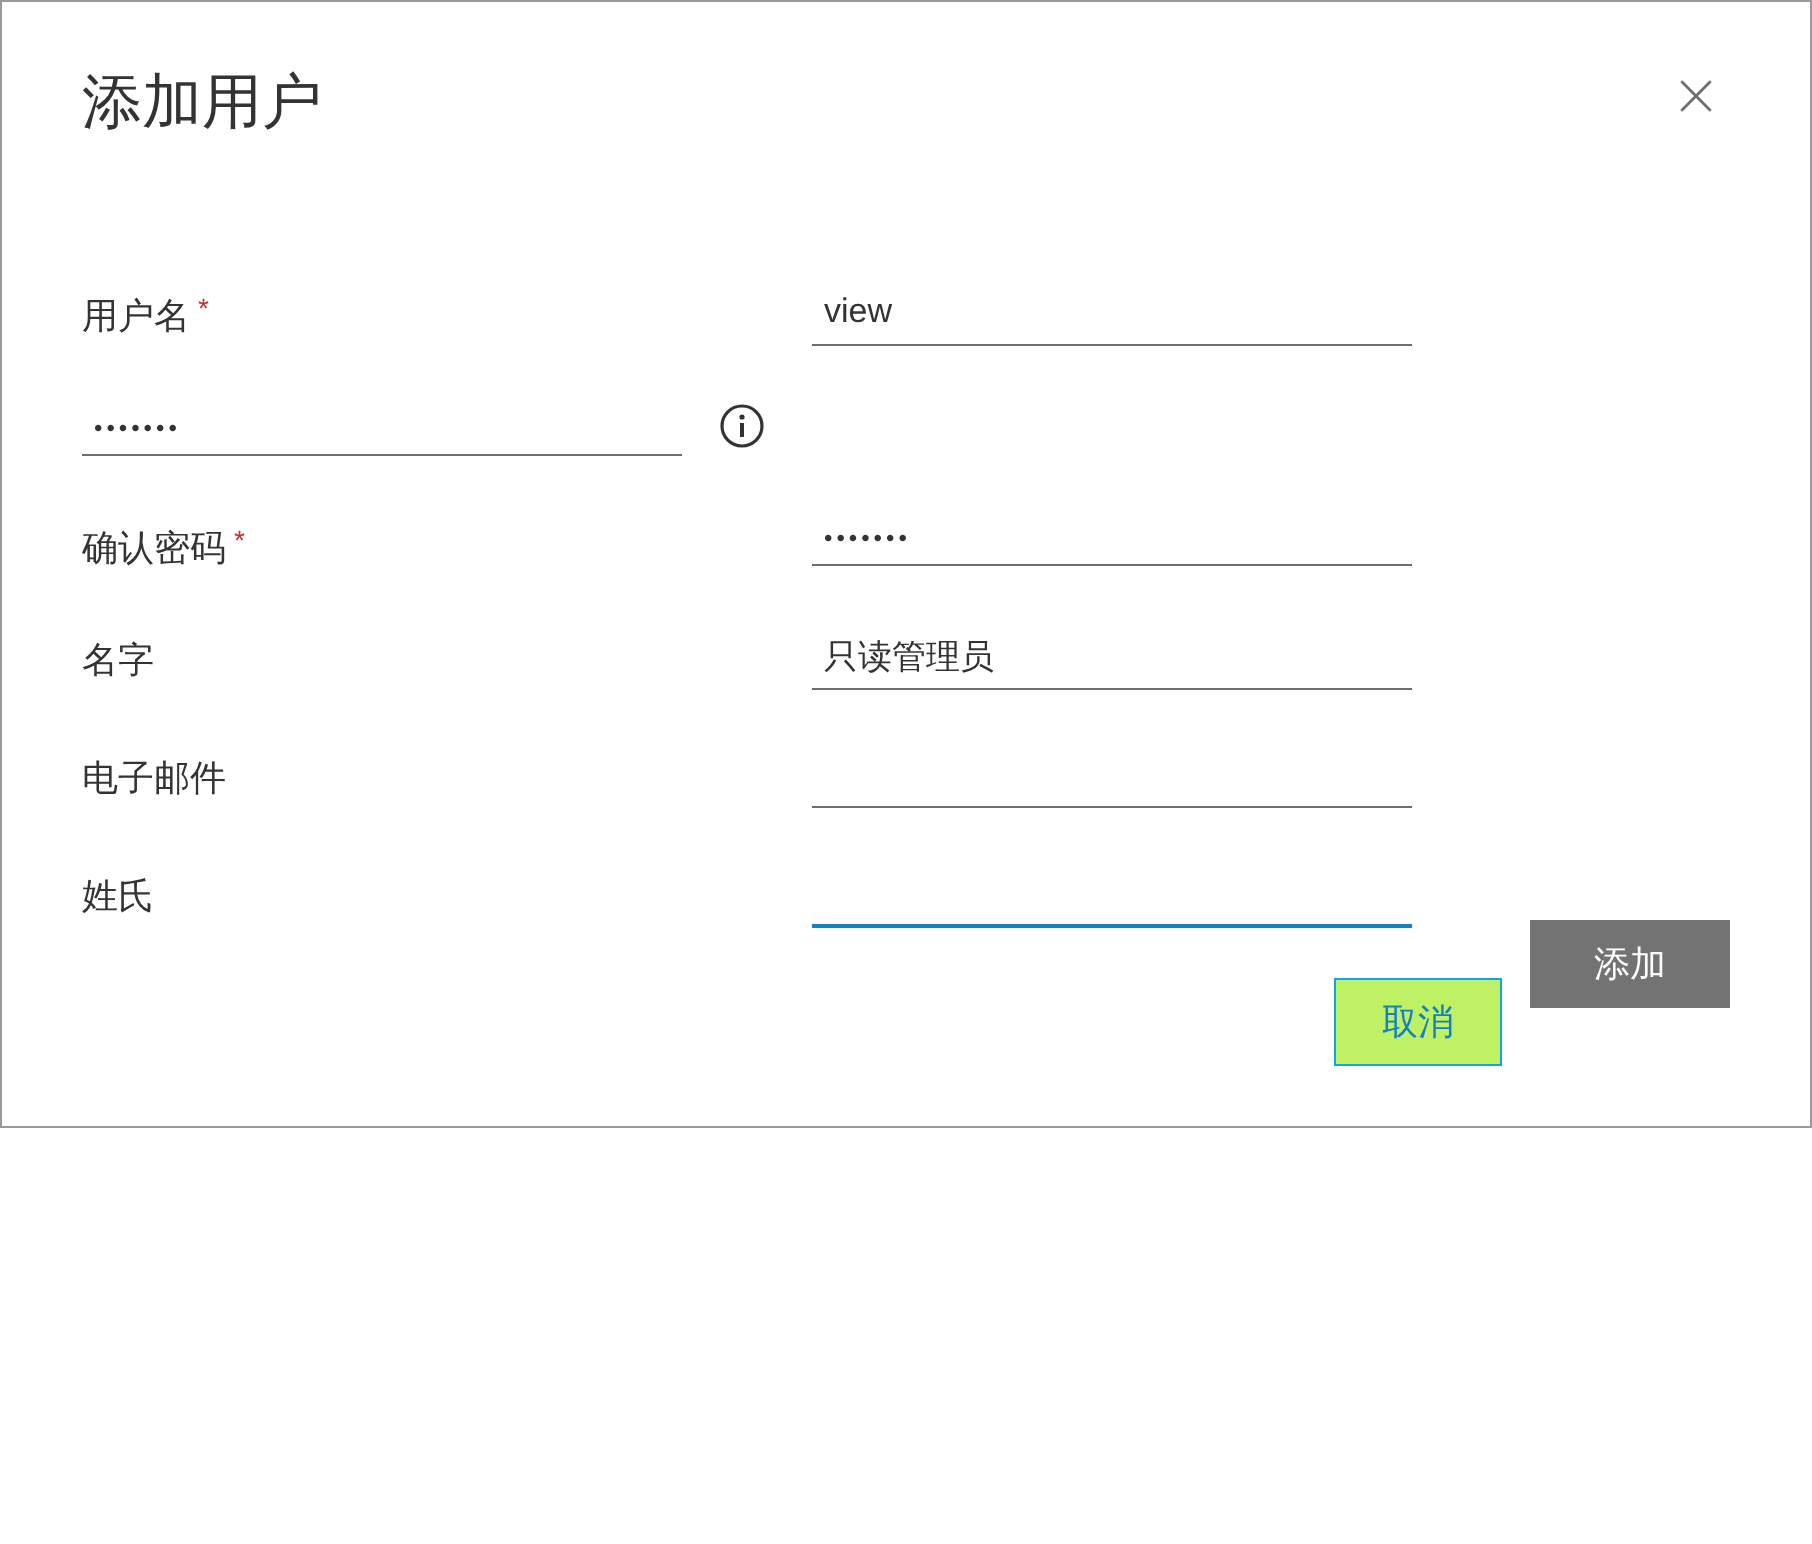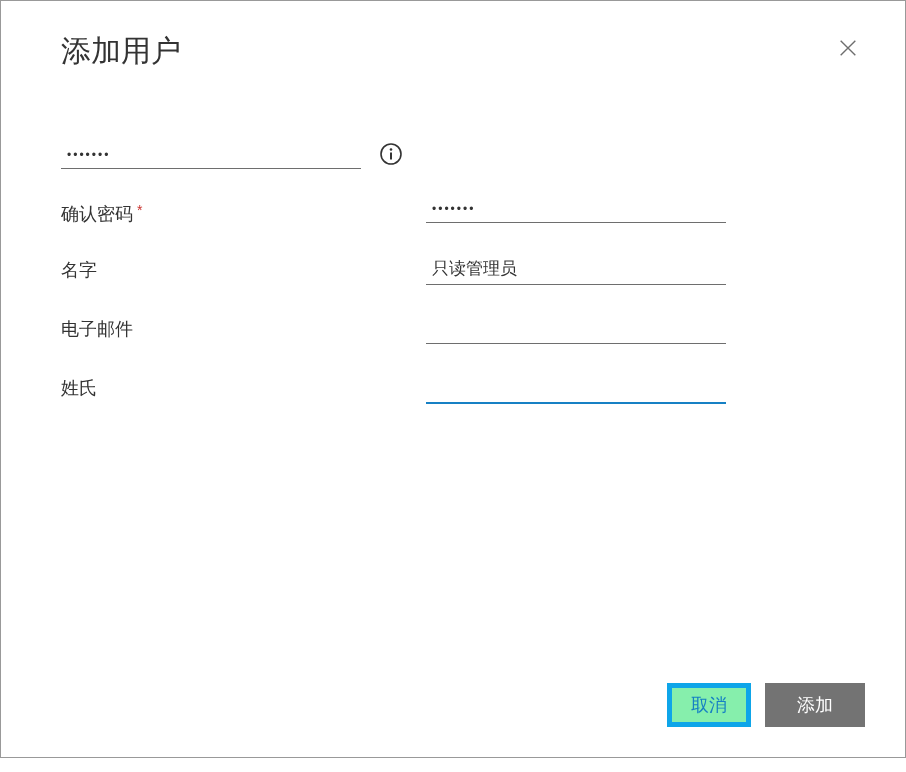--- a/index.html
+++ b/index.html
@@ -5,23 +5,23 @@
     * { box-sizing: border-box; }
     body {
       margin: 0;
       padding: 0;
       font-family: "Microsoft YaHei", "PingFang SC", Arial, sans-serif;
       background: #fff;
       color: #333;
     }
     .dialog {
       width: 906px;
-      height: 758px;
+      height: 564px;
       position: relative;
-      padding: 20px 40px 20px 60px;
+      padding: 20px 40px 20px 40px;
       border: 1px solid #999;
     }
     .dialog-header {
       display: flex;
       justify-content: space-between;
       align-items: flex-start;
       margin-bottom: 70px;
       padding-top: 10px;
     }
     .dialog-title {
@@ -123,23 +123,24 @@
       height: 44px;
       font-size: 18px;
       cursor: pointer;
       font-family: inherit;
       border: 1px solid transparent;
       display: inline-flex;
       align-items: center;
       justify-content: center;
     }
     .btn-secondary {
-      background: #86efac;
+      background: #bef264;
       color: #1680c4;
-      border: 5px solid #0ea5e9;
+      border: 1px solid #0ea5e9;
+      margin-top: 29px;
     }
     .btn-primary {
       background: #737373;
       color: #fff;
       min-width: 100px;
     }
   </style>
 </head>
 <body>
 
@@ -150,20 +151,28 @@
       <span>
         <svg viewBox="0 0 24 24" fill="none">
             <path d="M4 4 L20 20 M20 4 L4 20"></path>
           </svg>
       </span>
     </button>
   </div>
 
   <div class="form">
 
+    <div class="form-row">
+      <div class="form-label">
+        <span>用户名</span><span class="required">*</span>
+      </div>
+      <div class="form-field">
+        <input type="text" class="text-input" value="view" style="">
+      </div>
+    </div>
 
     <div class="form-row">
       <div class="form-field">
         <input type="text" class="text-input password" value="•••••••" style="">
         <span class="info-icon-wrap">
           <span>
             <svg viewBox="0 0 24 24" fill="none">
               <circle cx="12" cy="12" r="10" stroke="#333" stroke-width="1.6"></circle>
               <circle cx="12" cy="7.5" r="1.3" fill="#333"></circle>
               <rect x="11" y="10.5" width="2" height="7" fill="#333"></rect>

